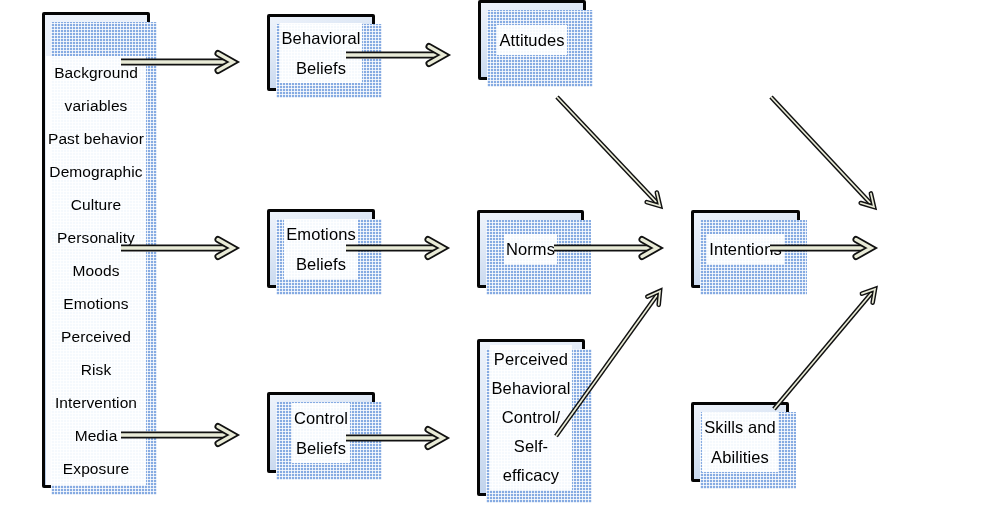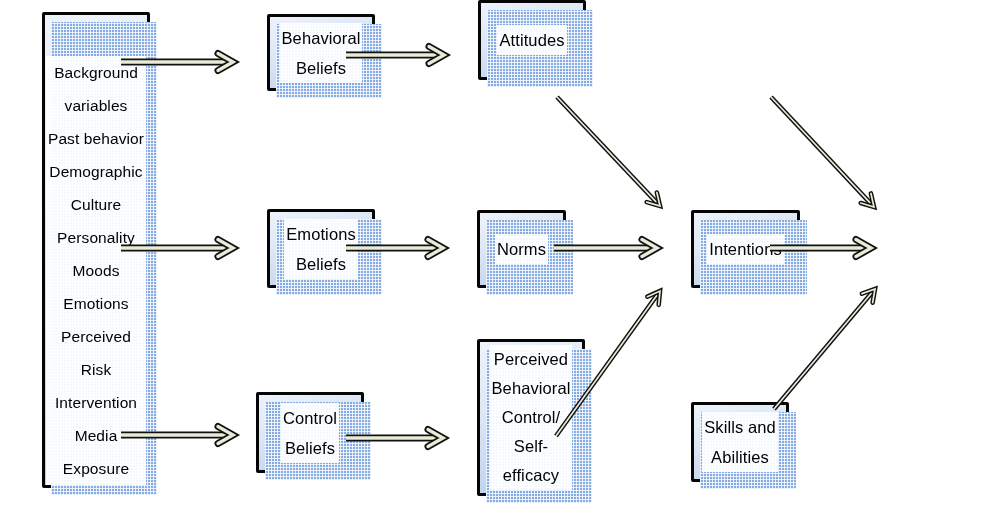--- a/index.html
+++ b/index.html
@@ -26,24 +26,24 @@
     display:inline;white-space:pre-line;background:rgba(255,255,255,.92);
     padding:0 2px;font-size:16.5px;line-height:30px;letter-spacing:.1px;
   }
   
   .n-bg{left:10px;top:12px;width:108px;height:476px;align-items:flex-end;padding-top:33px;}
   .n-bg .hl{font-size:15.5px;line-height:33px;}
   .n-bb{left:235px;top:14px;width:108px;height:77px}
   .n-at{left:446px;top:0;width:108px;height:80px}
   .n-ef{left:660px;top:15px;width:108px;height:79px}
   .n-nb{left:235px;top:209px;width:108px;height:79px}
-  .n-no{left:445px;top:210px;width:89px;height:78px}
+  .n-no{left:445px;top:210px;width:107px;height:78px}
   .n-in{left:659px;top:210px;width:109px;height:78px}
   .n-be{left:873px;top:210px;width:110px;height:77px}
-  .n-cb{left:224px;top:392px;width:108px;height:81px}
+  .n-cb{left:235px;top:392px;width:108px;height:81px}
   .n-pc{left:445px;top:339px;width:108px;height:157px}
   .n-pc .hl{line-height:29px;}
   .n-sk{left:659px;top:402px;width:98px;height:80px}
   .arrows{position:absolute;left:0;top:0;z-index:2;pointer-events:none;}
 </style>
 </head>
 <body>
 
 <div id="stage">
 

